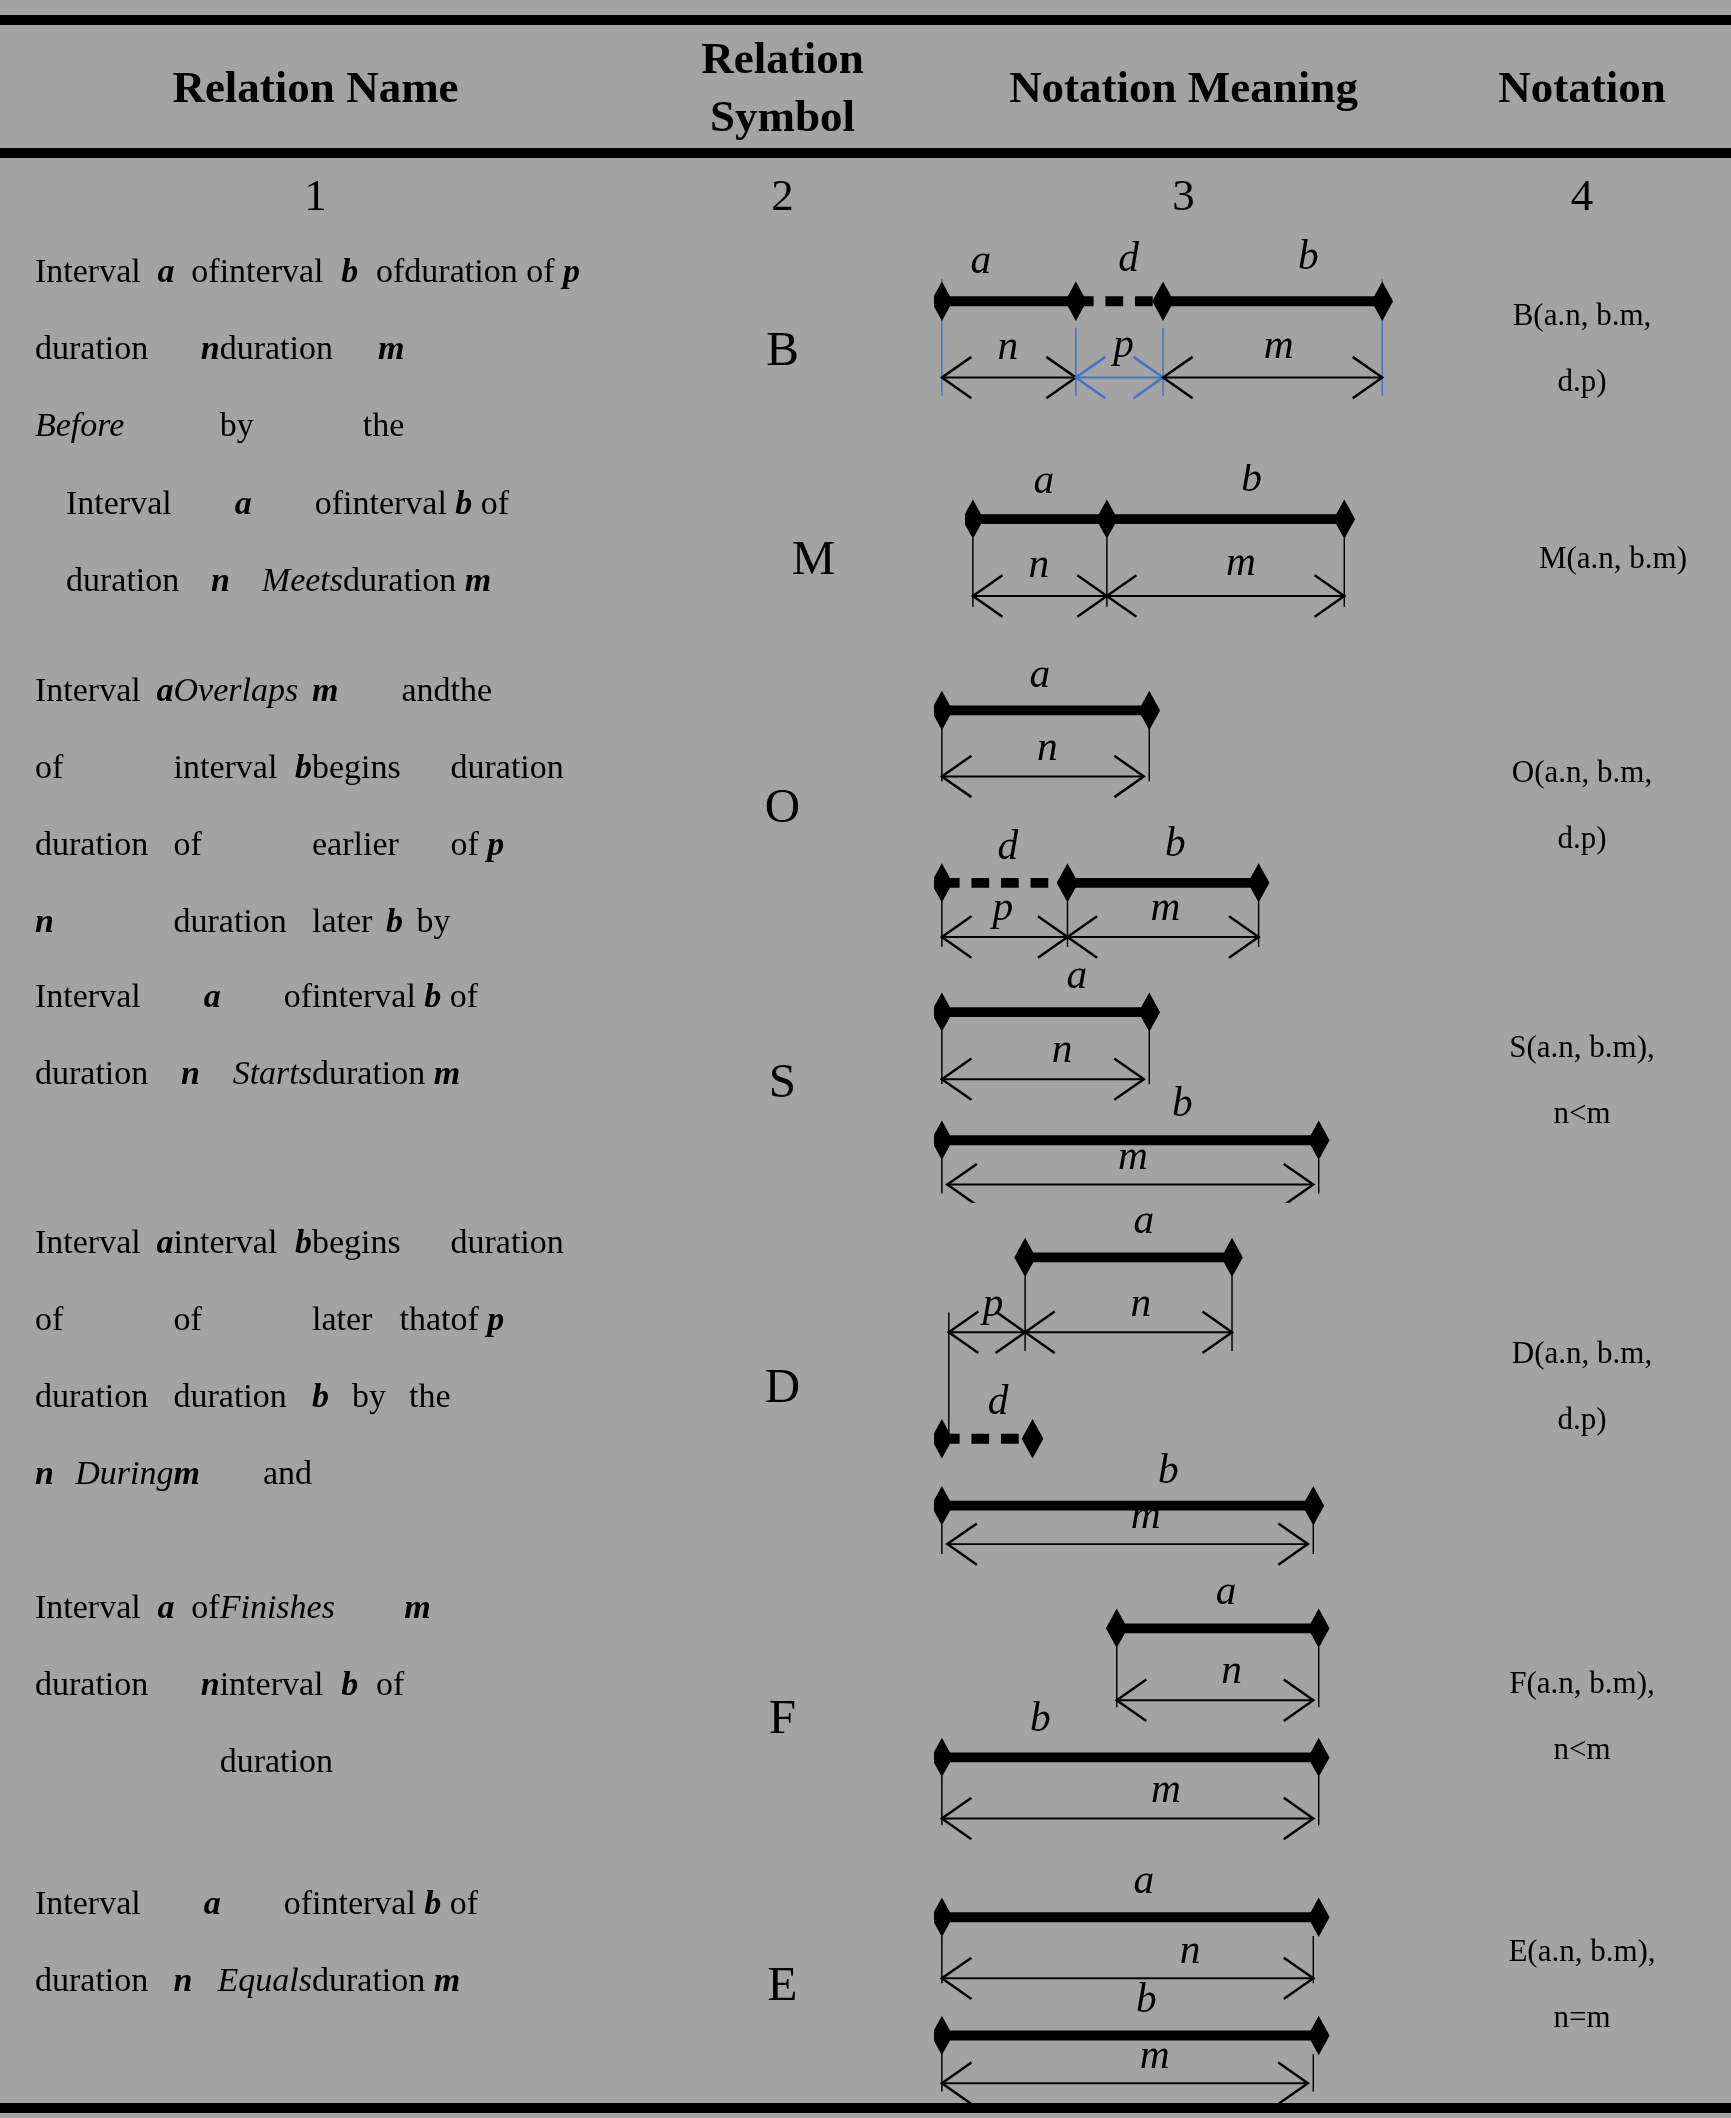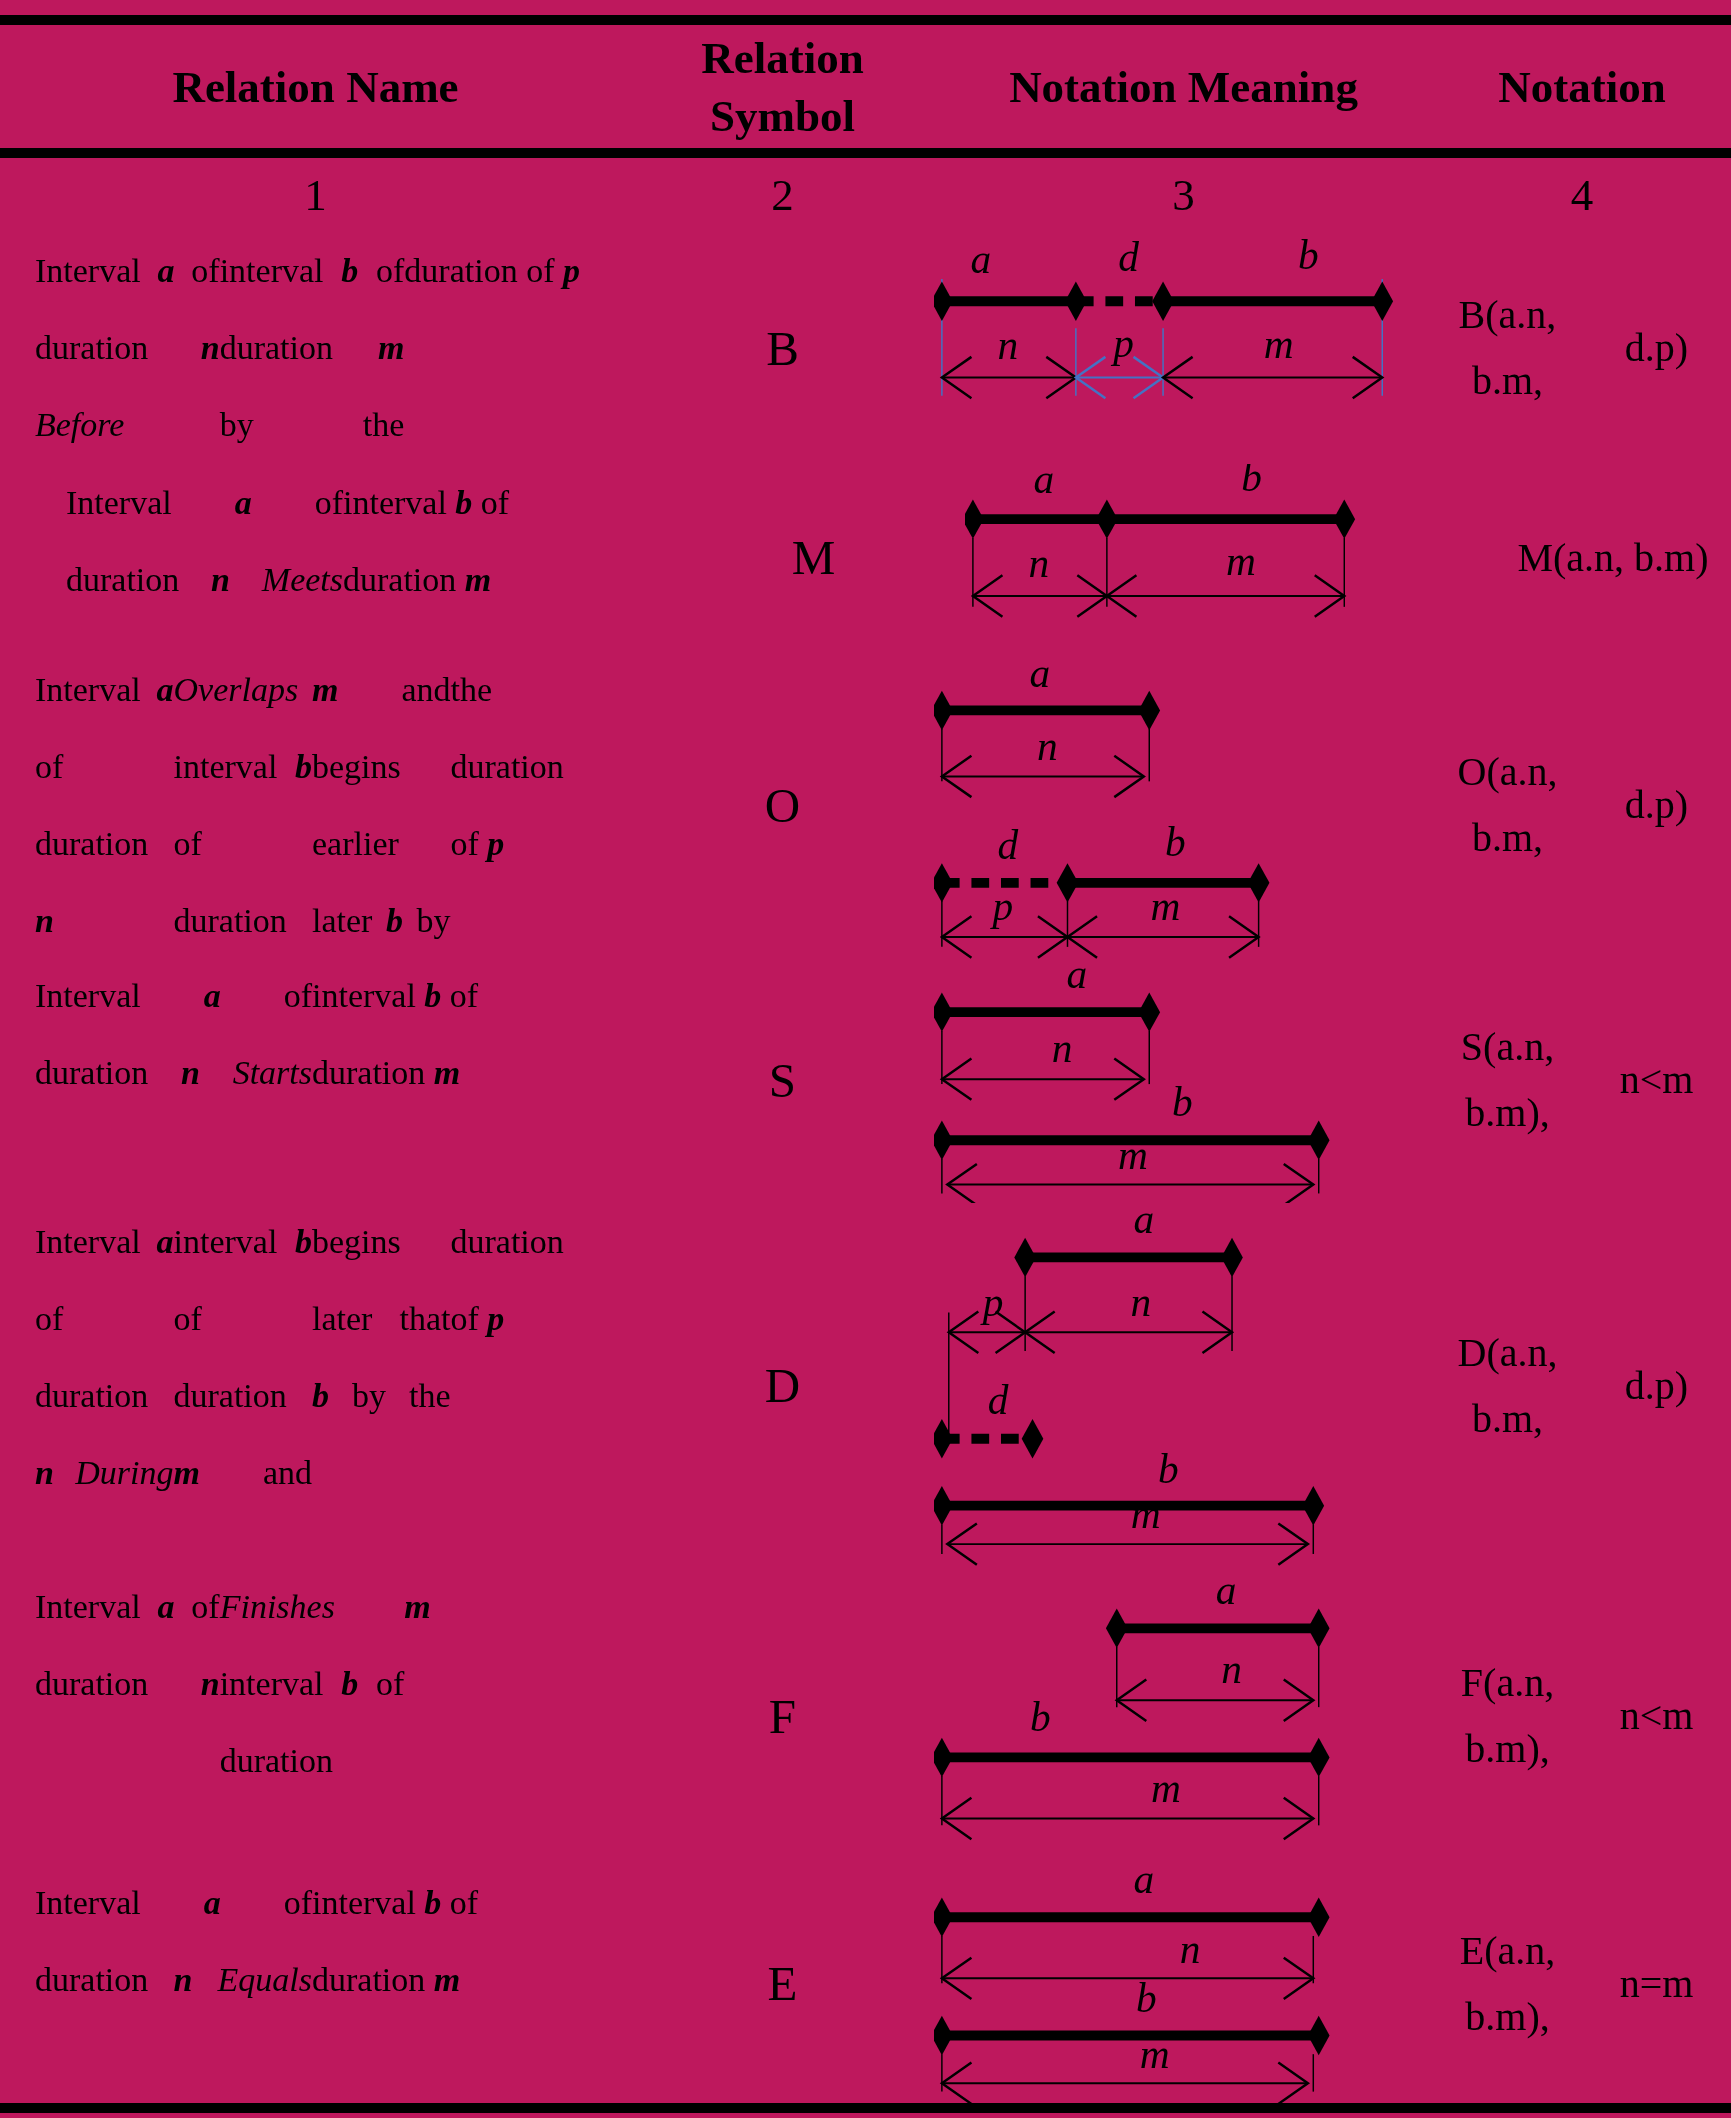--- a/index.html
+++ b/index.html
@@ -1,36 +1,36 @@
 <!DOCTYPE html>
 <html style="font-size:8px"><head>
 <meta charset="utf-8">
 <style>
   html,body{margin:0;padding:0;background:#fff;}
-  .page{position:relative;width:1731px;height:2119px;background:#be185d;
+  .page{position:relative;width:1731px;height:2119px;background:#a3a3a3;
         font-family:"Liberation Serif","DejaVu Serif",serif;color:#000;
         box-sizing:border-box;padding-top:15px;overflow:hidden;}
   .rule{width:1731px;height:10px;background:#000;}
   .hdr{display:grid;grid-template-columns:631px 303px 499px 298px;height:123px;align-items:center;}
   .hcell{text-align:center;font-weight:bold;font-size:45px;line-height:58px;white-space:pre-line;}
   .nums{display:grid;grid-template-columns:631px 303px 499px 298px;height:74px;align-items:center;}
   .ncell{text-align:center;font-size:45px;}
   .trow{display:grid;grid-template-columns:631px 303px 499px 298px;}
   .cname{padding:0 42px 0 35px;display:flex;flex-direction:row;justify-content:center;
          font-size:34px;line-height:77px;}
   .line{width:100%;}
   .line.j{text-align:justify;text-align-last:justify;}
   .bi{font-weight:bold;font-style:italic;}
   .i{font-style:italic;}
   .r{font-style:normal;}
   .csym{display:flex;align-items:center;justify-content:center;font-size:49px;}
   .cfig{position:relative;}
   .cfig svg{display:block;width:100%;height:100%;}
-  .cnote{display:flex;flex-direction:row;justify-content:center;align-items:center;
-         text-align:center;font-size:40px;line-height:66px;}
+  .cnote{display:flex;flex-direction:column;justify-content:center;align-items:center;
+         text-align:center;font-size:31px;line-height:66px;}
   svg text{font-family:"Liberation Serif","DejaVu Serif",serif;font-style:italic;font-size:84px;}
 </style>
 </head>
 <body>
 
 <div class="page">
   <div class="rule"></div>
 
   <div class="hdr">
     <div class="hcell">Relation Name</div>

